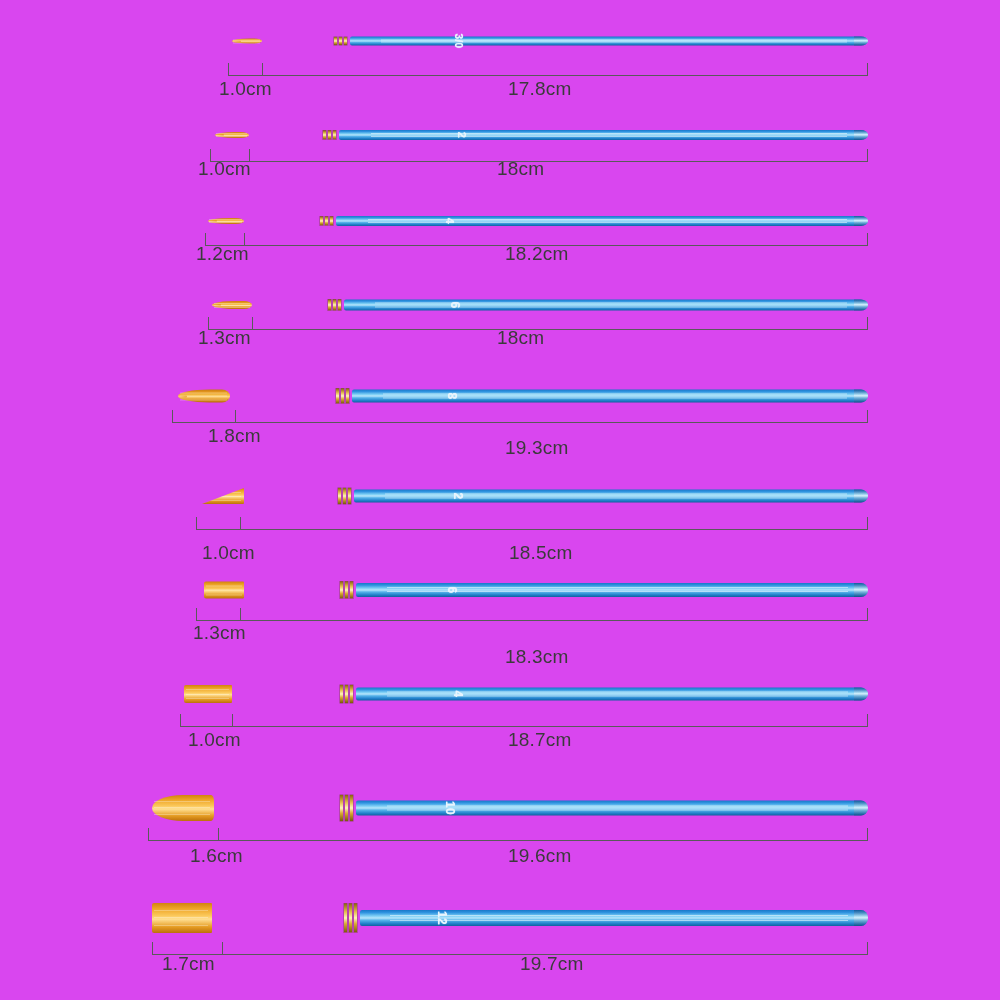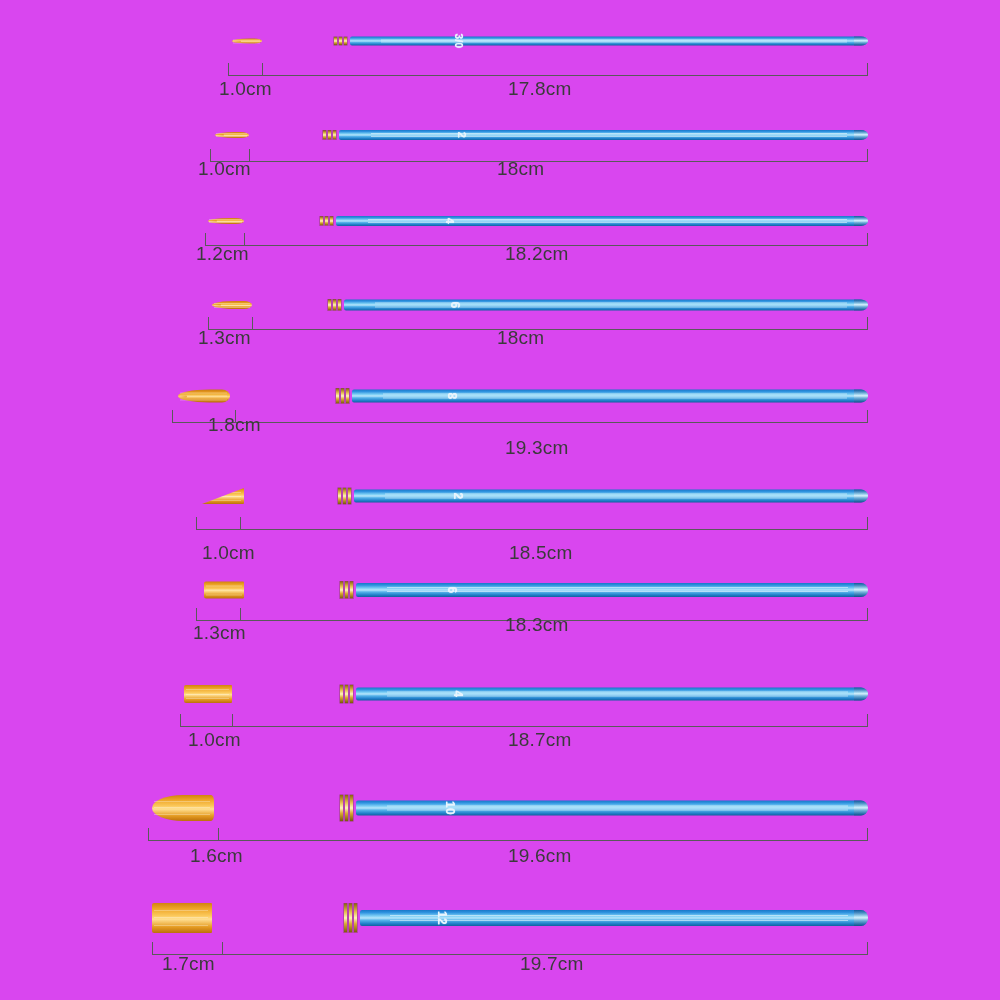--- a/index.html
+++ b/index.html
@@ -316,21 +316,21 @@
           <div class="sheen" style="top: 60%;"></div>
         </div>
         <div class="size-mark" style="left: 452px; font-size: 12px;">8</div>
       </div>
       <div class="ruler" style="left: 172px; top: 409px; width: 696px;">
         <div class="rline"></div>
         <div class="tick" style="left: 0px;"></div>
         <div class="tick" style="left: 63px;"></div>
         <div class="tick" style="left: 695px;"></div>
       </div>
-      <div class="dim-label" style="left: 208px; top: 414px;">1.8cm</div>
+      <div class="dim-label" style="left: 208px; top: 425px;">1.8cm</div>
       <div class="dim-label" style="left: 505px; top: 437px;">19.3cm</div>
     </div>
     <div class="brush-row" style="top: 0px;">
       <div class="brush" style="left: 0px; top: 481px; width: 1000px; height: 30px;">
         <div class="bristle angled" style="left: 202px; width: 42px; height: 16px;">
           <div class="hair" style="top: 22%;"></div>
           <div class="hair" style="top: 48%;"></div>
           <div class="hair" style="top: 74%;"></div>
         </div>
         <div class="ferrule" style="left: 244px; width: 110px; height: 15px;"></div>
@@ -369,21 +369,21 @@
         </div>
         <div class="size-mark" style="left: 452px; font-size: 12px;">6</div>
       </div>
       <div class="ruler" style="left: 196px; top: 607px; width: 672px;">
         <div class="rline"></div>
         <div class="tick" style="left: 0px;"></div>
         <div class="tick" style="left: 44px;"></div>
         <div class="tick" style="left: 671px;"></div>
       </div>
       <div class="dim-label" style="left: 193px; top: 622px;">1.3cm</div>
-      <div class="dim-label" style="left: 505px; top: 614px;">18.3cm</div>
+      <div class="dim-label" style="left: 505px; top: 646px;">18.3cm</div>
     </div>
     <div class="brush-row" style="top: 0px;">
       <div class="brush" style="left: 0px; top: 679px; width: 1000px; height: 30px;">
         <div class="bristle flat" style="left: 184px; width: 48px; height: 18px;">
           <div class="hair" style="top: 22%;"></div>
           <div class="hair" style="top: 48%;"></div>
           <div class="hair" style="top: 74%;"></div>
         </div>
         <div class="ferrule" style="left: 232px; width: 124px; height: 17px;"></div>
         <div class="crimp" style="left: 340px; height: 18px;"></div>

